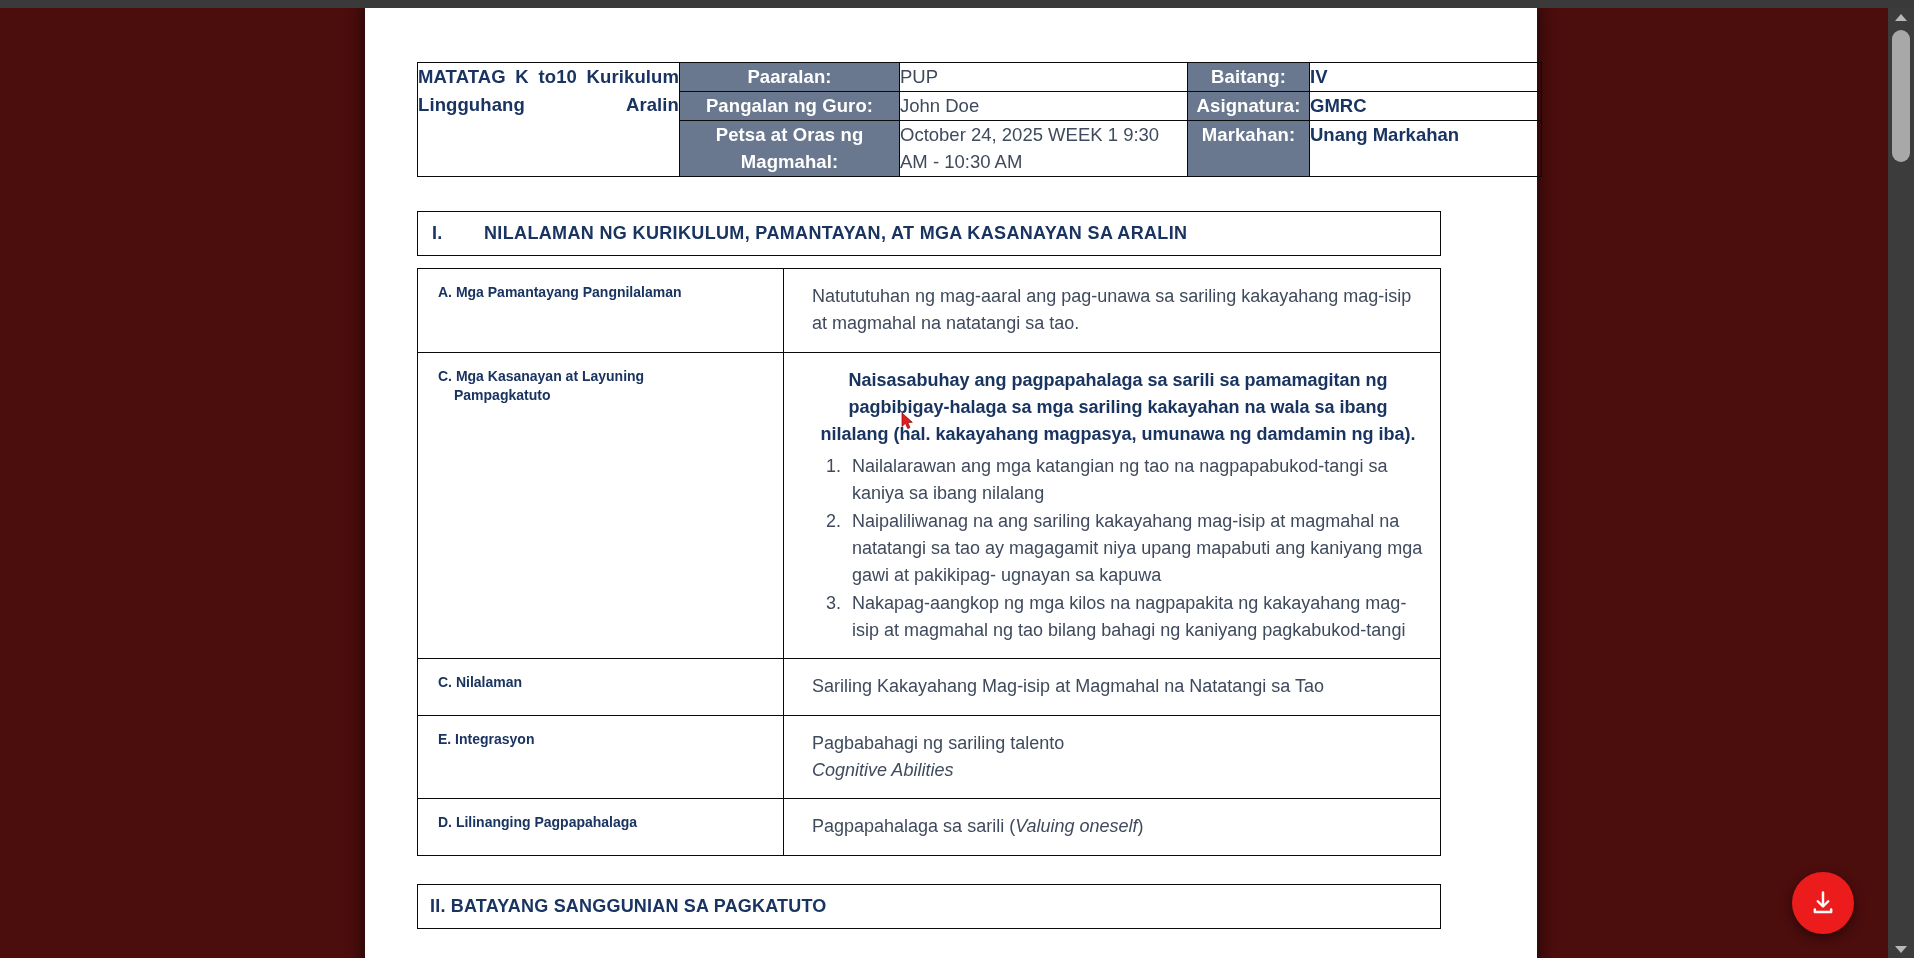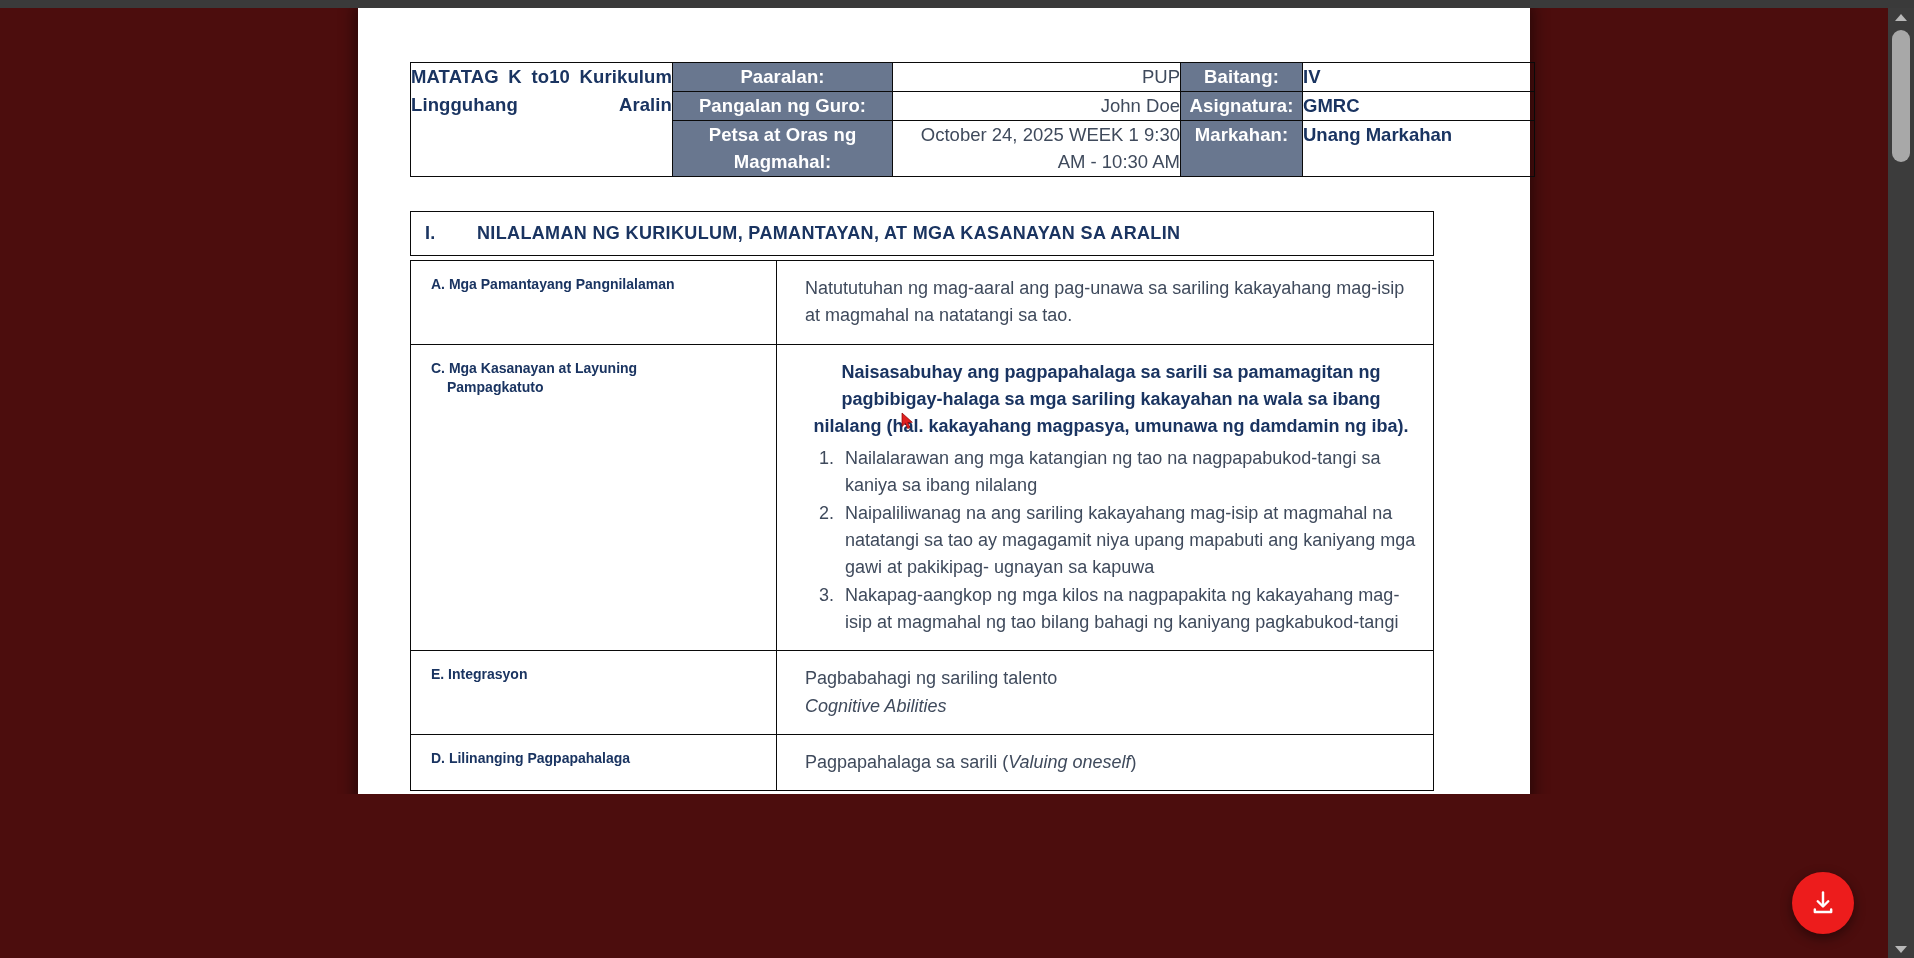--- a/index.html
+++ b/index.html
@@ -23,23 +23,23 @@
     top: 0; left: 0;
     width: 1914px;
     height: 8px;
     background: #3a3a3a;
     z-index: 40;
   }
 
   
   .viewer {
     position: absolute;
-    top: 8px; left: 0;
+    top: 8px; left: 7px;
     width: 1888px;
-    height: 786px;
+    height: 950px;
     overflow: hidden;
     text-decoration: underline;
   }
 
   .page {
     position: absolute;
     left: 358px;
     top: 0;
     width: 1172px;
     min-height: 1000px;
@@ -90,21 +90,21 @@
   .cell-value {
     font-size: 18.5px;
     color: #3f4a5c;
     padding: 9px 10px 9px 12px;
     line-height: 1.5;
   }
   .cell-value.bold {
     font-weight: bold;
     color: #1a3461;
   }
-  .val-a { width: 288px; text-align: right; }
+  .val-a { width: 288px; }
   .val-b { width: 232px; }
 
   
   .section-table { margin-bottom: 28px; }
 
   .sec-head td {
     padding: 11px 0 11px 14px;
     font-size: 18px;
     font-weight: bold;
     color: #1a3461;
@@ -252,21 +252,21 @@
         </tr>
         <tr>
           <td class="cell-label lbl-a">Petsa at Oras ng Magmahal:</td>
           <td class="cell-value val-a">October 24, 2025 WEEK 1 9:30 AM - 10:30 AM</td>
           <td class="cell-label lbl-b">Markahan:</td>
           <td class="cell-value val-b bold">Unang Markahan</td>
         </tr>
       </tbody>
     </table>
 
-    <table class="section-table" style="margin-bottom:4px;">
+    <table class="section-table" style="margin-bottom:12px;">
       <tbody>
         <tr class="sec-head">
           <td colspan="2"><span class="roman">I.</span><span>NILALAMAN NG KURIKULUM, PAMANTAYAN, AT MGA KASANAYAN SA ARALIN</span></td>
         </tr>
       </tbody>
     </table>
 
     <table class="section-table" style="border-top:none;">
       <tbody>
         <tr>
@@ -283,20 +283,24 @@
           <td class="row-body">
             <span class="lead">Naisasabuhay ang pagpapahalaga sa sarili sa pamamagitan ng pagbibigay-halaga sa mga sariling kakayahan na wala sa ibang nilalang (hal. kakayahang magpasya, umunawa ng damdamin ng iba).</span>
             <ol>
               <li>Nailalarawan ang mga katangian ng tao na nagpapabukod-tangi sa kaniya sa ibang nilalang</li>
               <li>Naipaliliwanag na ang sariling kakayahang mag-isip at magmahal na natatangi sa tao ay magagamit niya upang mapabuti ang kaniyang mga gawi at pakikipag- ugnayan sa kapuwa</li>
               <li>Nakapag-aangkop ng mga kilos na nagpapakita ng kakayahang mag-isip at magmahal ng tao bilang bahagi ng kaniyang pagkabukod-tangi</li>
             </ol>
           </td>
         </tr>
 
+        <tr>
+          <td class="row-label">C. Nilalaman</td>
+          <td class="row-body">Sariling Kakayahang Mag-isip at Magmahal na Natatangi sa Tao</td>
+        </tr>
 
         <tr>
           <td class="row-label">E. Integrasyon</td>
           <td class="row-body">
             <span class="line">Pagbabahagi ng sariling talento</span>
             <span class="line ital">Cognitive Abilities</span>
           </td>
         </tr>
 
         <tr>

